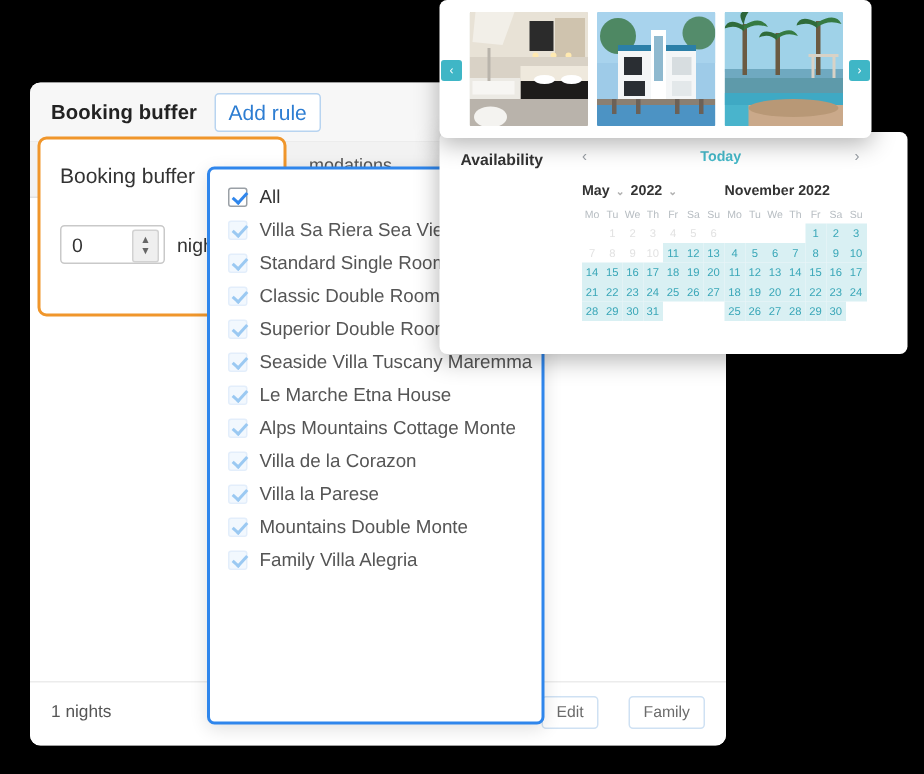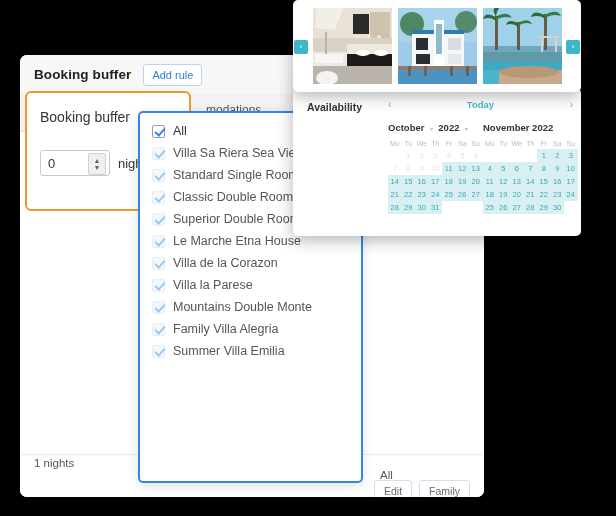--- a/index.html
+++ b/index.html
@@ -18,21 +18,21 @@
     overflow:hidden;
   }
   #card-header{
     position:absolute;left:0;top:0;width:100%;height:40px;
     background:#f7f7f7;border-bottom:1px solid #ececec;
     display:flex;align-items:center;padding-left:14px;box-sizing:border-box;
   }
   #card-title{font-size:13.5px;color:#222;font-weight:bold;letter-spacing:.1px;}
   #add-rule-btn{
     margin-left:12px;border:1px solid #b8d4f0;border-radius:3px;
-    background:#fff;color:#2d7dd2;font-size:11px;
+    background:#fff;color:#2d7dd2;font-size:14px;
     padding:4px 8px;cursor:pointer;font-family:inherit;
   }
   
   #tab-strip{
     position:absolute;left:0;top:40px;width:100%;height:36px;
     background:#f2f2f2;border-bottom:1px solid #e2e2e2;
   }
   #tab-accommodations{
     position:absolute;left:186px;top:8px;font-size:12px;color:#555;
     white-space:nowrap;overflow:hidden;width:100px;
@@ -87,35 +87,35 @@
     width:4px;height:8px;border-style:solid;border-width:0 2px 2px 0;
     transform:rotate(42deg);
   }
   .cbox.strong::after{border-color:#2f86ec;}
   .cbox.light::after{border-color:#9bc9f2;}
   
   #summary-row{
     position:absolute;left:0;bottom:0;width:100%;height:42px;
     background:#ffffff;border-top:1px solid #ececec;
   }
-  #sum-nights{position:absolute;left:14px;top:2px;font-size:11.5px;color:#555;}
+  #sum-nights{position:absolute;left:14px;top:14px;font-size:11.5px;color:#555;}
   #sum-accom{position:absolute;left:144px;top:14px;font-size:11.5px;color:#555;}
   #sum-rates{position:absolute;left:360px;top:14px;font-size:11.5px;color:#555;}
-  #row-actions{position:absolute;right:14px;top:25px;display:flex;gap:7px;}
+  #row-actions{position:absolute;right:14px;top:9px;display:flex;gap:20px;}
   .act-btn{
     border:1px solid #cfe1f3;border-radius:3px;background:#fff;
     color:#6b6b6b;font-size:10.5px;padding:4px 9px;cursor:pointer;
     font-family:inherit;
   }
   
   #avail-panel{
     position:absolute;left:293px;top:88px;width:288px;height:148px;
     background:#ffffff;border-radius:5px;
     box-shadow:0 4px 16px rgba(0,0,0,.30);
-    z-index:55;overflow:hidden;
+    z-index:55;overflow:hidden;padding-left:24px;
   }
   #avail-label{position:absolute;left:14px;top:13px;font-size:10.5px;color:#333;font-weight:bold;}
   #cal-nav{position:absolute;left:95px;top:11px;width:185px;height:16px;}
   #cal-prev{position:absolute;left:0;top:0;font-size:10px;color:#9aa0a6;cursor:pointer;}
   #cal-today{position:absolute;left:0;top:0;width:100%;text-align:center;font-size:9.5px;color:#45b9c9;cursor:pointer;font-weight:bold;}
   #cal-next{position:absolute;right:0;top:0;font-size:10px;color:#9aa0a6;cursor:pointer;}
   .month{position:absolute;top:34px;width:100px;}
   #month-left{left:95px;}
   #month-right{left:190px;}
   .m-head{font-size:9.5px;color:#333;font-weight:bold;margin-bottom:5px;height:11px;display:flex;align-items:center;}
@@ -191,41 +191,45 @@
       <div class="dd-item">
         <span class="cbox light"></span>
         <span class="dd-label">Classic Double Room</span>
       </div>
       <div class="dd-item">
         <span class="cbox light"></span>
         <span class="dd-label">Superior Double Room</span>
       </div>
       <div class="dd-item">
         <span class="cbox light"></span>
+        <span class="dd-label">Seaside Villa Tuscany Maremma</span>
+      </div>
+      <div class="dd-item">
+        <span class="cbox light"></span>
         <span class="dd-label">Le Marche Etna House</span>
       </div>
       <div class="dd-item">
         <span class="cbox light"></span>
+        <span class="dd-label">Alps Mountains Cottage Monte</span>
+      </div>
+      <div class="dd-item">
+        <span class="cbox light"></span>
         <span class="dd-label">Villa de la Corazon</span>
       </div>
       <div class="dd-item">
         <span class="cbox light"></span>
         <span class="dd-label">Villa la Parese</span>
       </div>
       <div class="dd-item">
         <span class="cbox light"></span>
         <span class="dd-label">Mountains Double Monte</span>
       </div>
       <div class="dd-item">
         <span class="cbox light"></span>
         <span class="dd-label">Family Villa Alegria</span>
-      </div>
-      <div class="dd-item">
-        <span class="cbox light"></span>
-        <span class="dd-label">Summer Villa Emilia</span>
       </div>
     </div>
 
   <div id="summary-row">
     <span id="sum-nights">1 nights</span>
     <span id="sum-accom">All</span>
     <span id="sum-rates">All</span>
     <div id="row-actions">
       <button class="act-btn">Edit</button>
       <button class="act-btn">Family</button>
@@ -235,21 +239,21 @@
 
 <div id="avail-panel">
   <div id="avail-label">Availability</div>
   <div id="cal-nav">
     <span id="cal-today">Today</span>
     <span id="cal-prev">‹</span>
     <span id="cal-next">›</span>
   </div>
   <div class="month" id="month-left">
       <div class="m-head">
-        <span>October</span>
+        <span>May</span>
         <span class="m-caret">⌄</span>
         <span>2022</span>
         <span class="m-caret">⌄</span>
       </div>
       <div class="wk-row">
         <div class="wk">Mo</div>
         <div class="wk">Tu</div>
         <div class="wk">We</div>
         <div class="wk">Th</div>
         <div class="wk">Fr</div>

